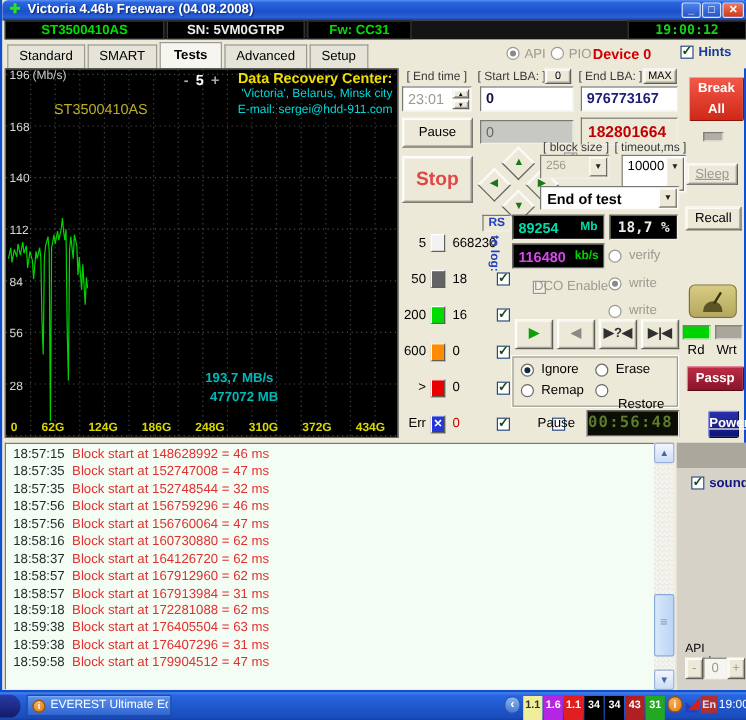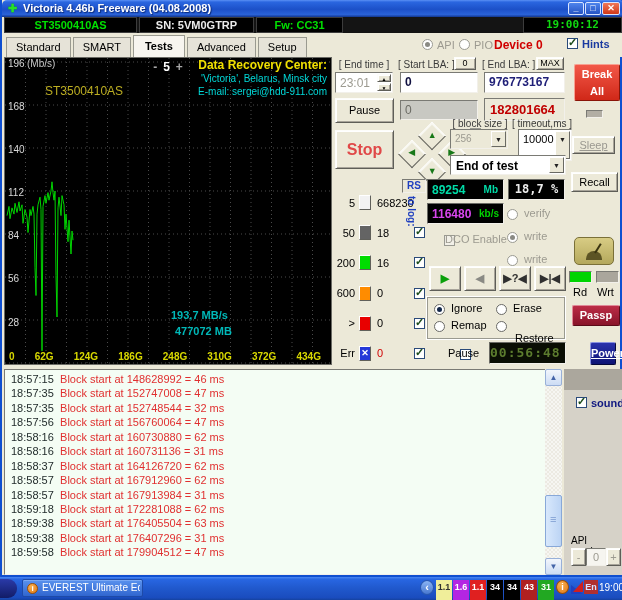--- a/index.html
+++ b/index.html
@@ -385,29 +385,29 @@
           <div class="lrow">
      <span class="lt">18:57:35</span>
      <span class="lm">Block start at 152747008 = 47 ms</span>
     </div>
           <div class="lrow">
      <span class="lt">18:57:35</span>
      <span class="lm">Block start at 152748544 = 32 ms</span>
     </div>
           <div class="lrow">
      <span class="lt">18:57:56</span>
+     <span class="lm">Block start at 156759296 = 46 ms</span>
+    </div>
+          <div class="lrow">
+     <span class="lt">18:57:56</span>
      <span class="lm">Block start at 156760064 = 47 ms</span>
     </div>
           <div class="lrow">
      <span class="lt">18:58:16</span>
      <span class="lm">Block start at 160730880 = 62 ms</span>
-    </div>
-          <div class="lrow">
-     <span class="lt">18:58:16</span>
-     <span class="lm">Block start at 160731136 = 31 ms</span>
     </div>
           <div class="lrow">
      <span class="lt">18:58:37</span>
      <span class="lm">Block start at 164126720 = 62 ms</span>
     </div>
           <div class="lrow">
      <span class="lt">18:58:57</span>
      <span class="lm">Block start at 167912960 = 62 ms</span>
     </div>
           <div class="lrow">

